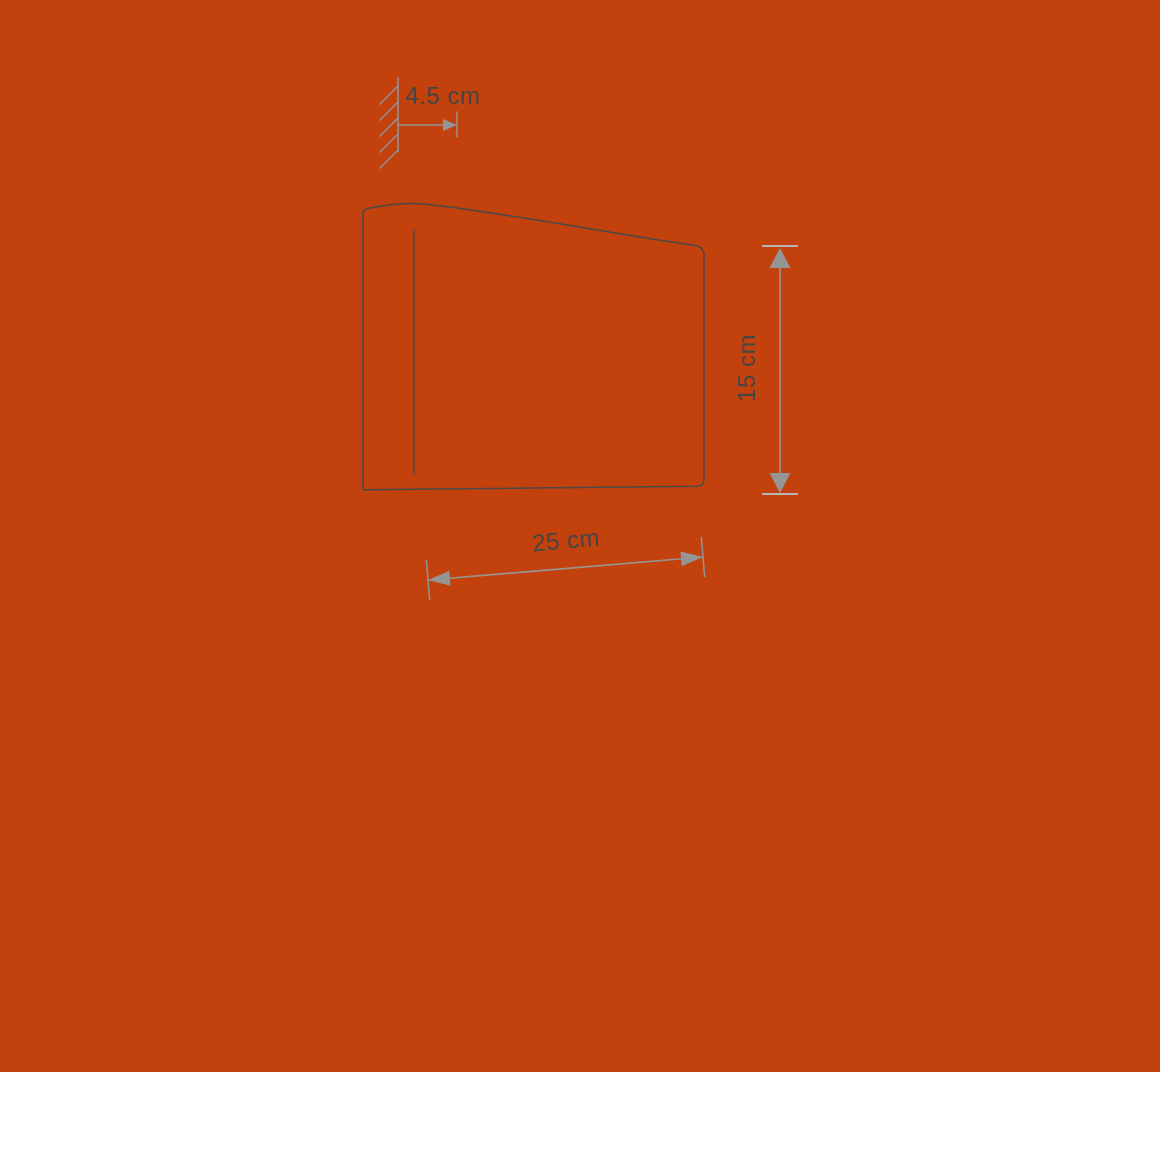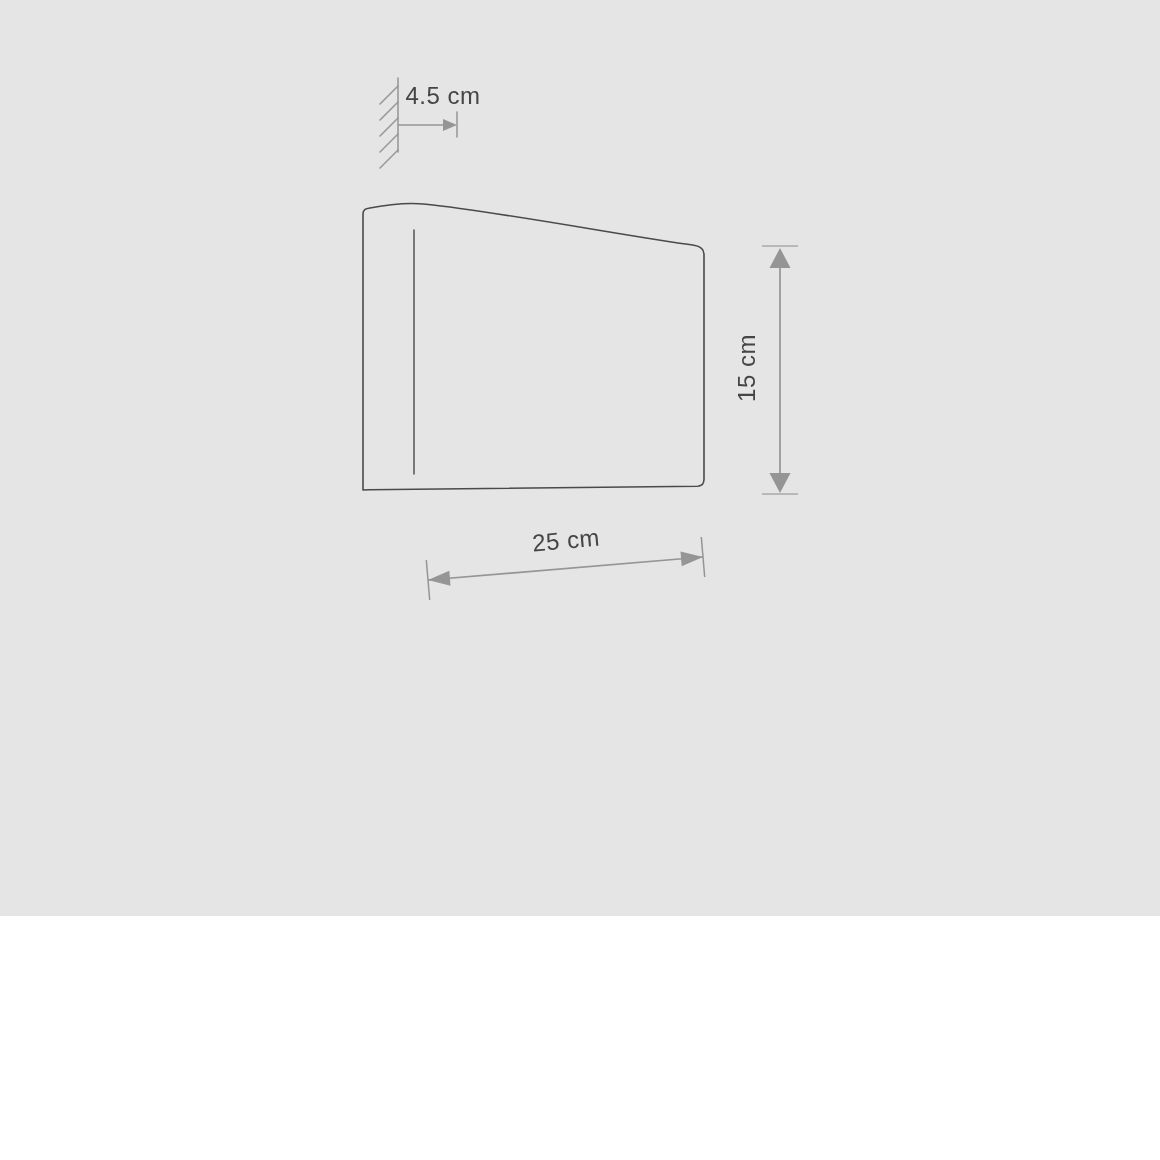--- a/index.html
+++ b/index.html
@@ -3,22 +3,22 @@
 <meta charset="utf-8">
 <style>
   html, body {
     margin: 0;
     padding: 0;
     background: #ffffff;
   }
   .canvas {
     position: relative;
     width: 1160px;
-    height: 916px;
-    background: #e5e5e5;
+    height: 1072px;
+    background: #c2410c;
     overflow: hidden;
   }
   svg {
     position: absolute;
     top: 0;
     left: 0;
   }
   .dim-label {
     font-family: "Liberation Sans", sans-serif;
     font-size: 24px;

